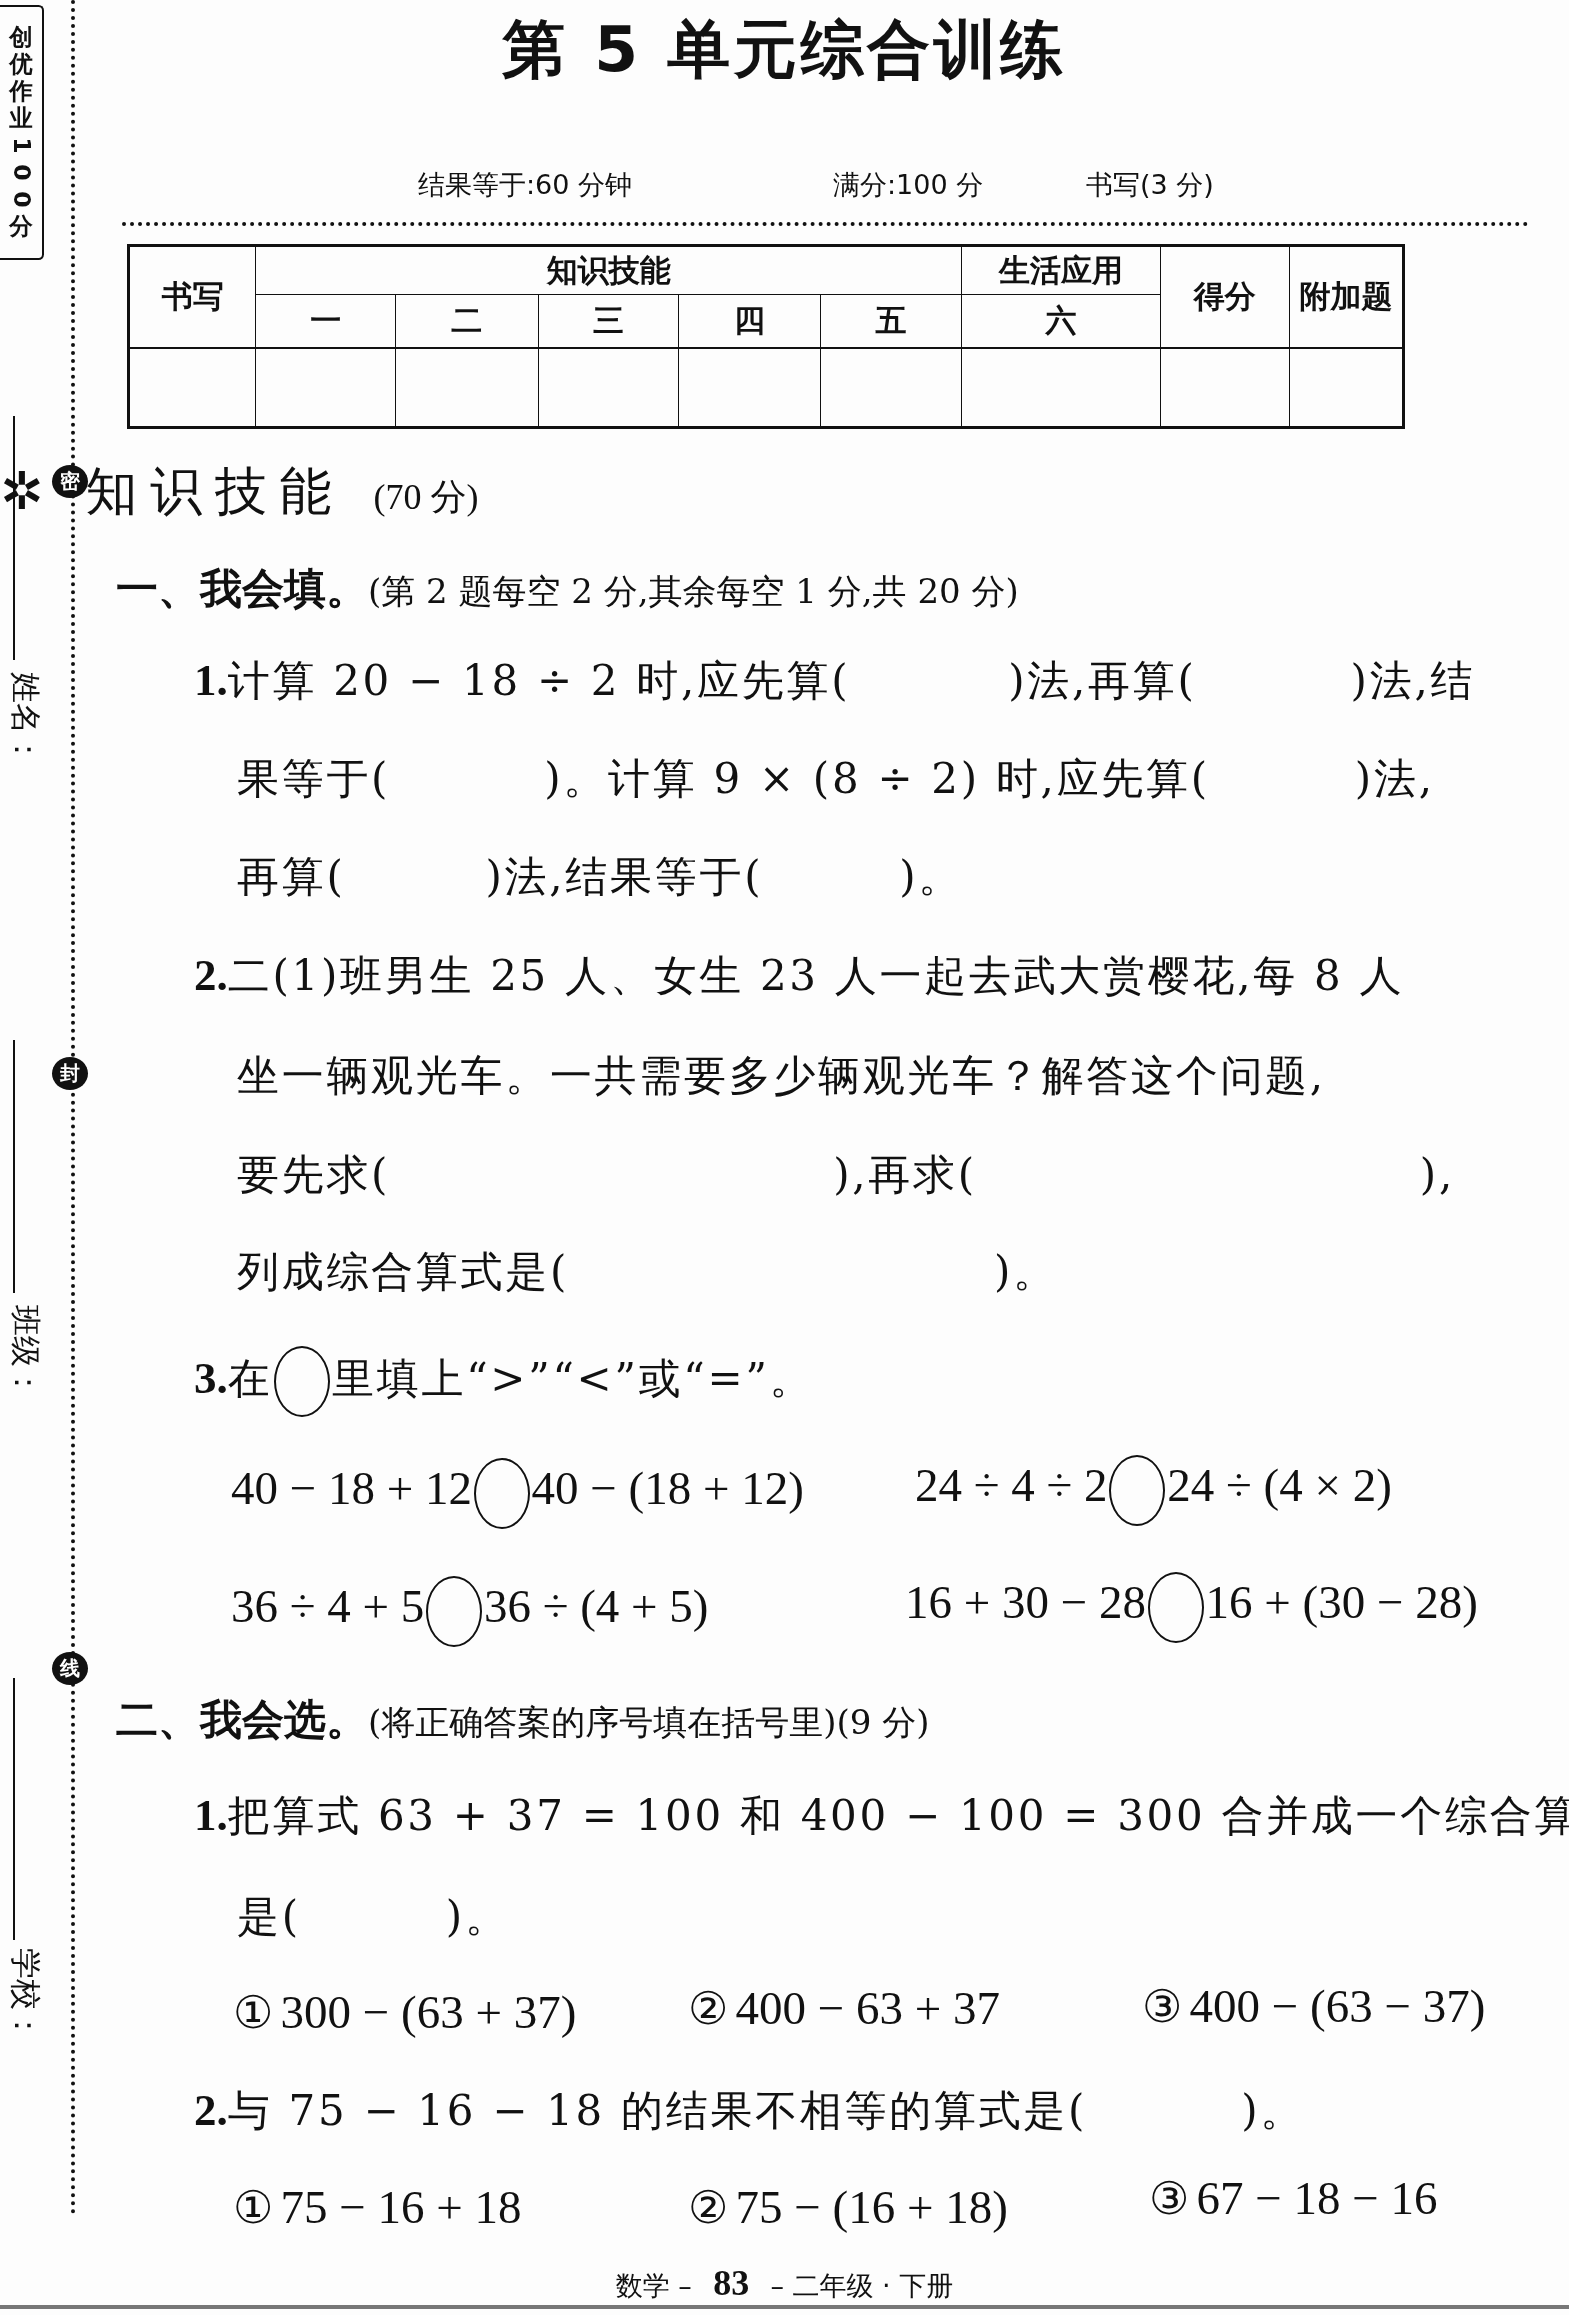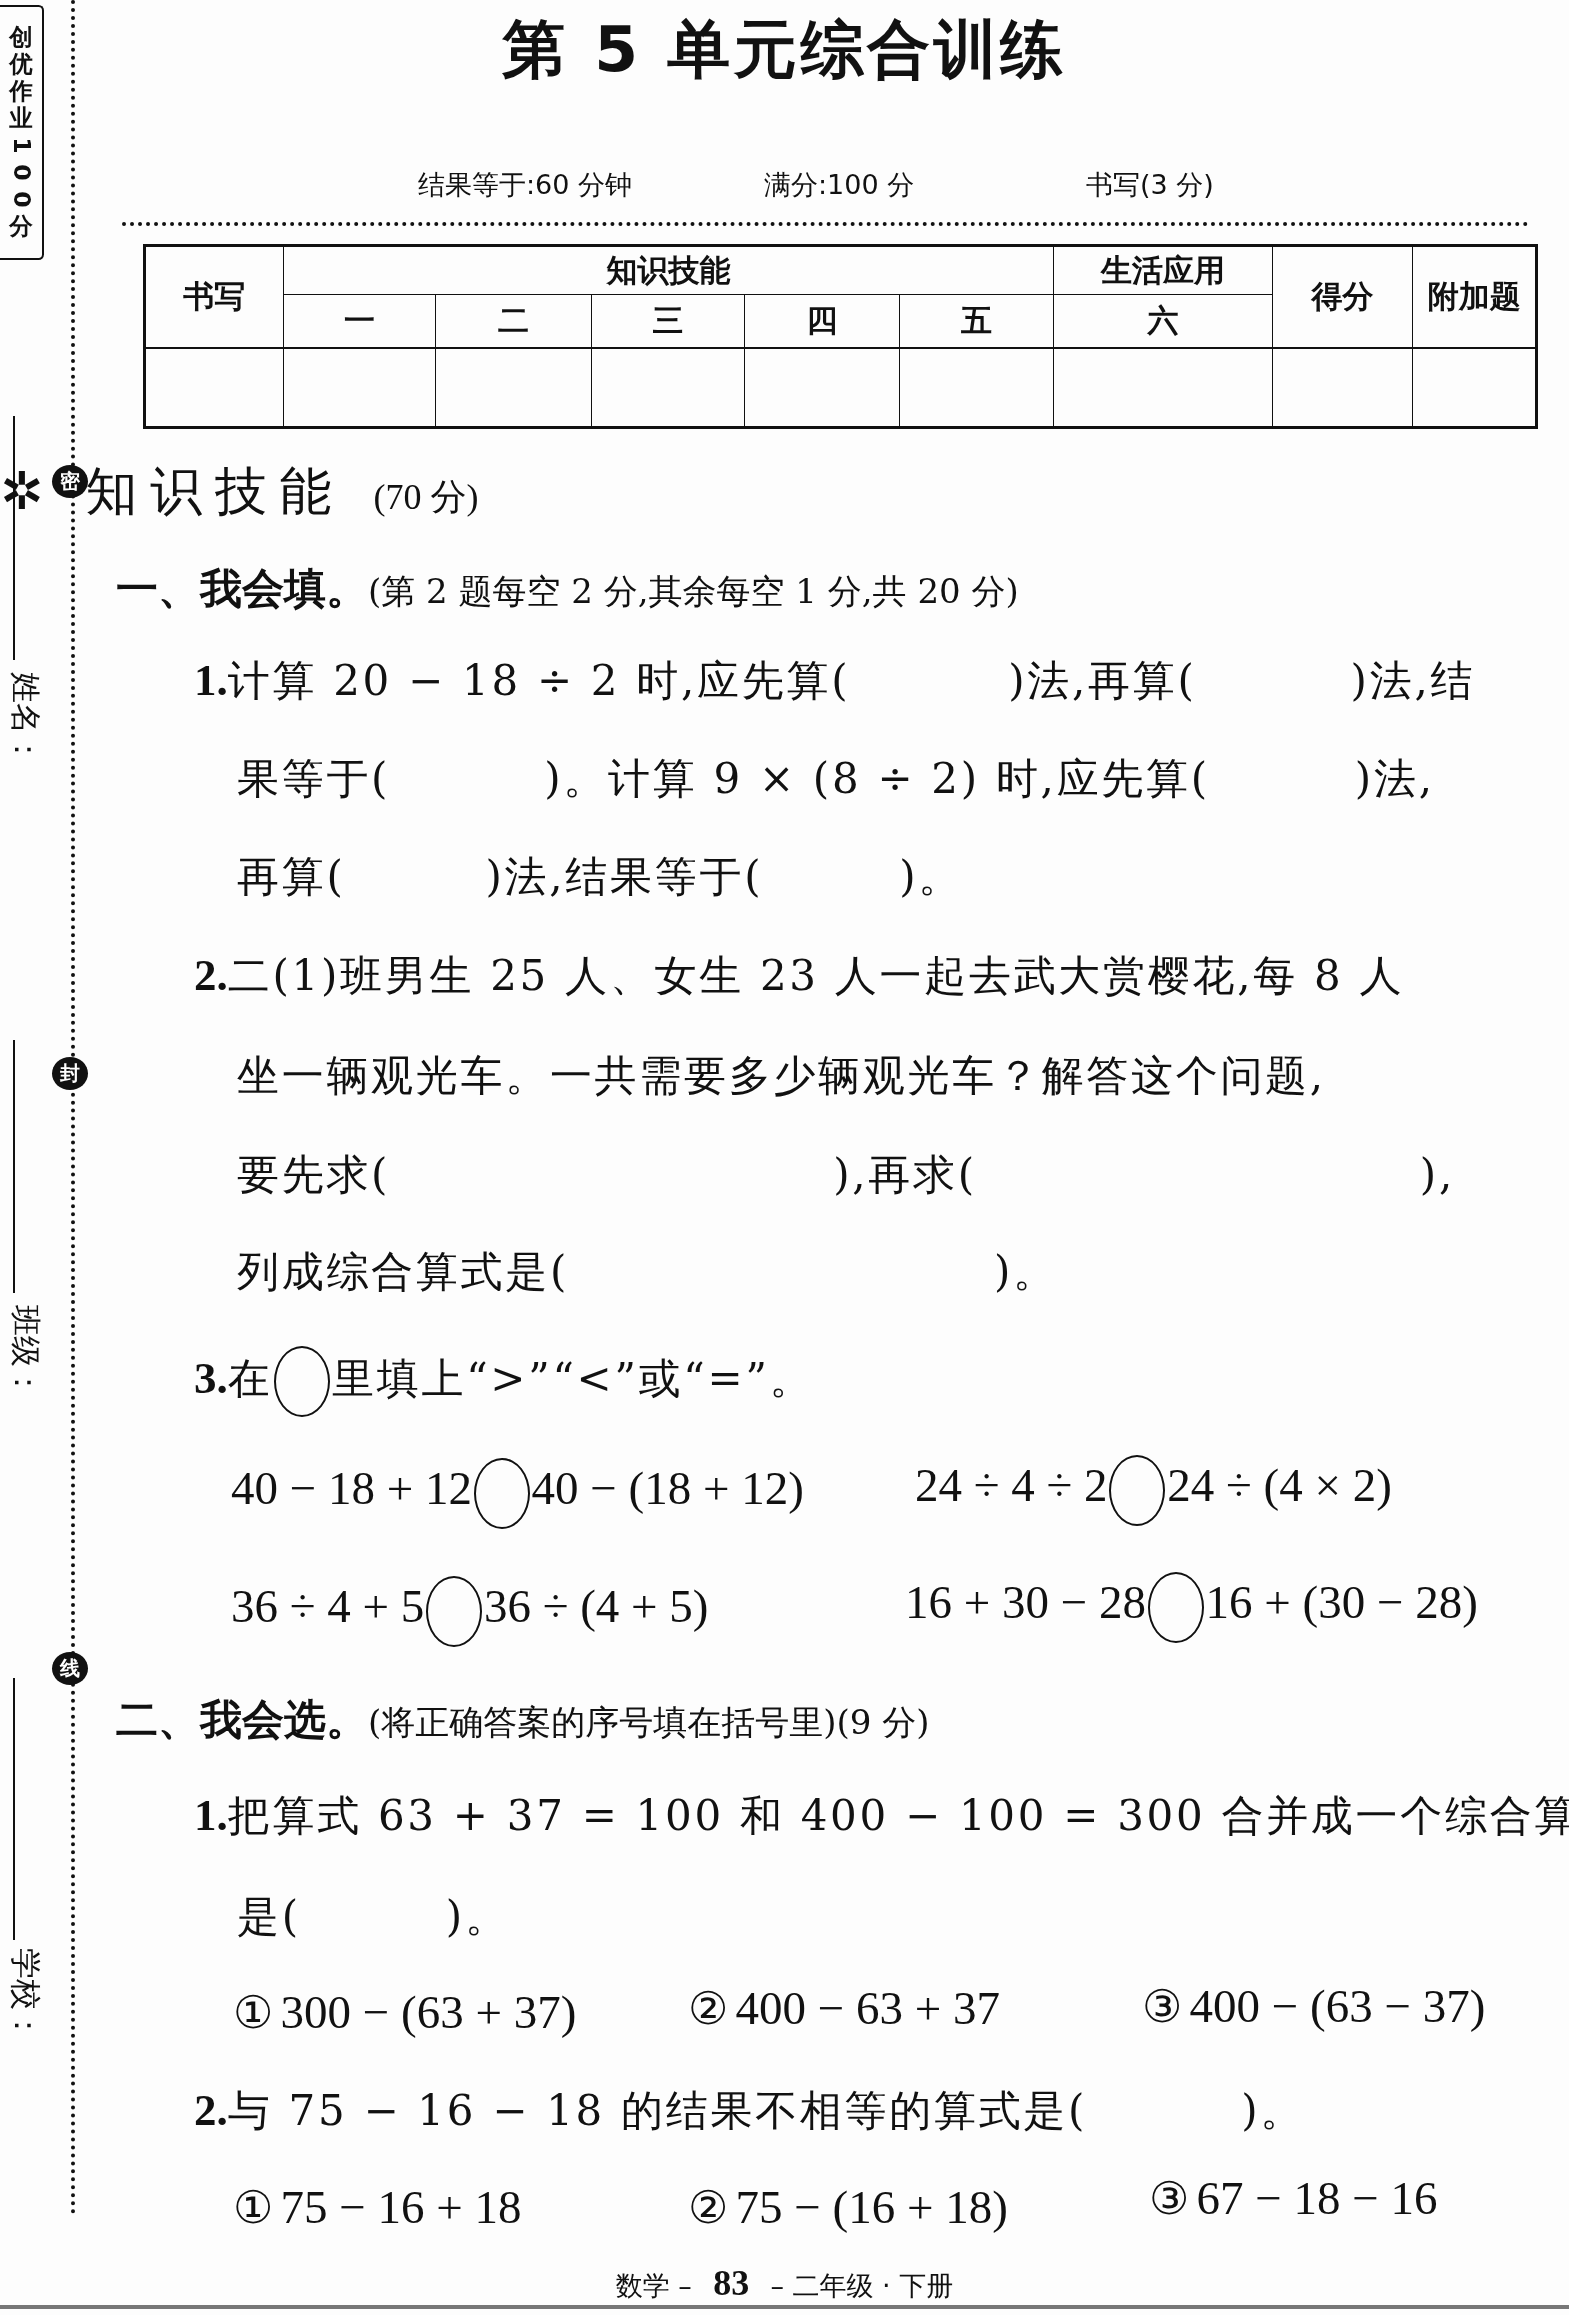--- a/index.html
+++ b/index.html
@@ -32,23 +32,23 @@
   
   .title {
     position:absolute; left:0; width:1569px; top:7.2px; text-align:center;
     font-family:"DejaVu Sans", sans-serif; font-weight:bold; font-size:63px; letter-spacing:3.6px;
   }
   .meta { position:absolute; top:167px; font-family:"DejaVu Sans", sans-serif; font-size:27px; }
   .hr-dots { position:absolute; left:122px; top:222px; width:1407px; border-top:4.5px dotted #111; }
 
   
   table.score {
-    position:absolute; left:127px; top:244px; width:1395px; height:185px;
+    position:absolute; left:127px; top:244px; width:1278px; height:185px;
     border-collapse:collapse; border:3.6px solid #111;
-    font-family:Liberation Sans, sans-serif; font-size:31px; font-weight:bold;margin-left:16px;
+    font-family:Liberation Sans, sans-serif; font-size:31px; font-weight:bold;
   }
   table.score td { border:1.8px solid #111; text-align:center; padding:0; }
   table.score tr.r1 td { height:47px; }
   table.score tr.r2 td { height:52px; }
   table.score td.thick-b { border-bottom:2.7px solid #111; }
 
   
   .section-head {
     position:absolute; left:0; width:1569px; top:457px; text-align:left;
     font-family:"DejaVu Sans", sans-serif; font-size:52px; letter-spacing:12.7px;
@@ -100,21 +100,21 @@
   <div class="line" style="top:0; height:253px;"></div>
   <div class="lbl" style="top:280px;">班级：</div>
 </div>
 <div class="margin-field" style="top:1678px">
   <div class="line" style="top:0; height:262px;"></div>
   <div class="lbl" style="top:285px;">学校：</div>
 </div>
 
 <div class="title">第 5 单元综合训练</div>
 <div class="meta" style="left:418px">结果等于:60 分钟</div>
-<div class="meta" style="left:764px">满分:100 分</div>
+<div class="meta" style="left:833px">满分:100 分</div>
 <div class="meta" style="left:1086px">书写(3 分)</div>
 <div class="hr-dots"></div>
 
 <table class="score">
   <colgroup>
     <col style="width:139px">
       <col style="width:153px">
       <col style="width:156px">
       <col style="width:154px">
     <col style="width:155px">

